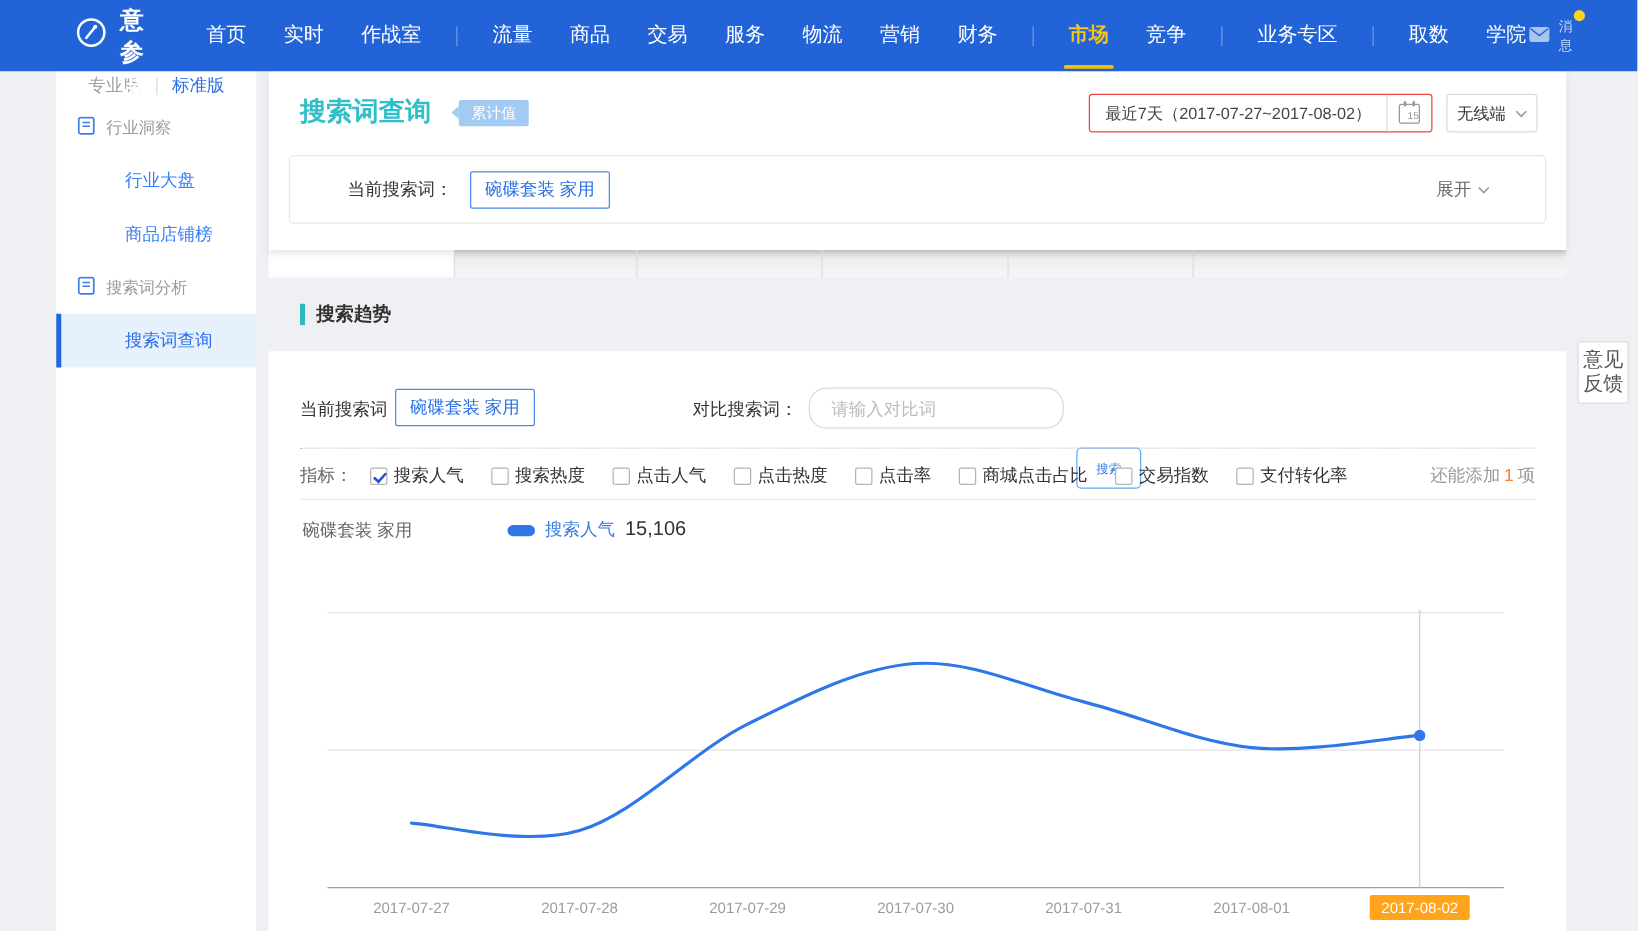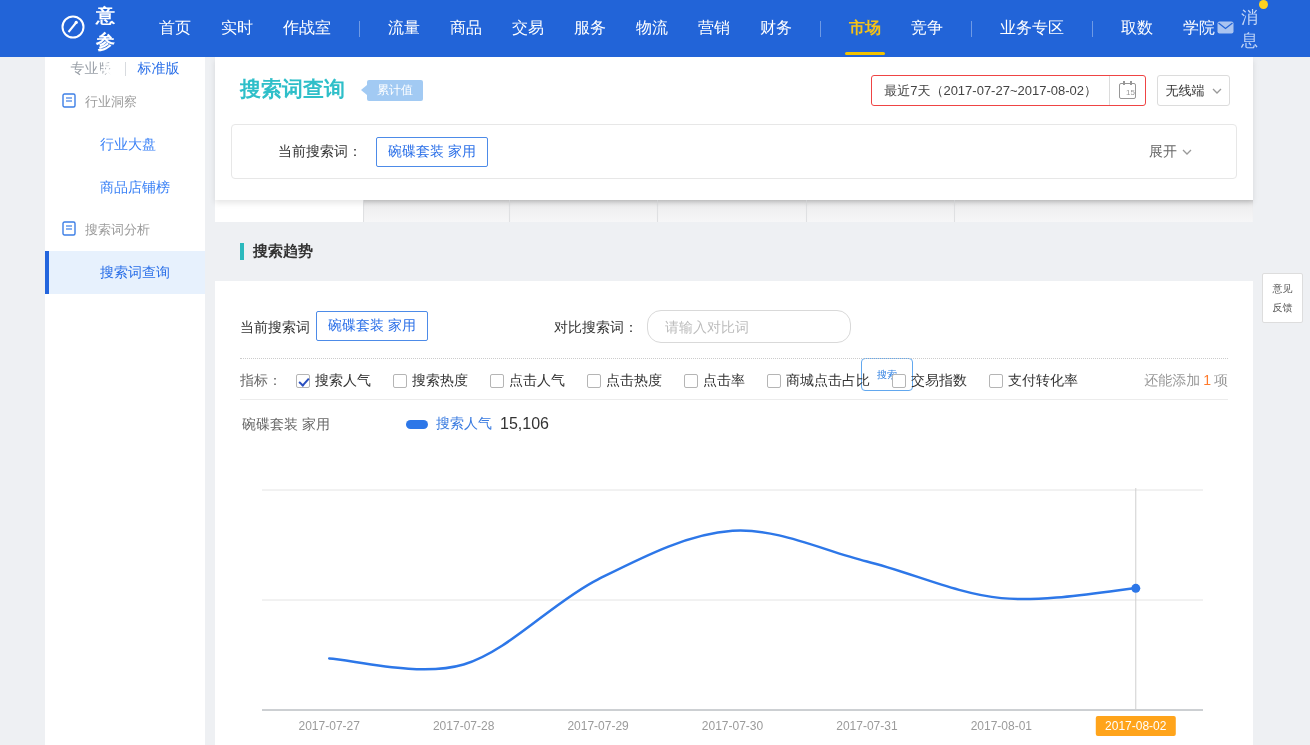--- a/index.html
+++ b/index.html
@@ -11,21 +11,21 @@
             display:flex; align-items:center; padding-left:60px; z-index:40; color:#fff; }
   .brand { display:flex; align-items:center; gap:10px; margin-right:38px; }
   .brand-name { font-size:19px; font-weight:bold; letter-spacing:1px; }
   .nav-menu { display:flex; align-items:center; gap:26px; }
   .nav-item { font-size:16px; cursor:pointer; position:relative; padding:18px 2px; white-space:nowrap; }
   .nav-item.active { color:#f7c315; font-weight:bold; }
   .nav-item.active::after { content:""; position:absolute; left:50%; transform:translateX(-50%);
             bottom:2px; width:40px; height:3px; background:#f2c200; border-radius:2px; }
   .nav-divider { width:1px; height:16px; background:rgba(255,255,255,.35); }
   .nav-msg { margin-left:auto; margin-right:52px; display:flex; align-items:center; gap:7px;
-            color:#c6d8f7; font-size:17px; cursor:pointer; position:relative; }
+            color:#c6d8f7; font-size:11px; cursor:pointer; position:relative; }
   .msg-dot { position:absolute; right:-10px; top:-6px; width:9px; height:9px; border-radius:50%; background:#ffd21e; }
 
   
   .sidebar { position:absolute; top:57px; left:45px; width:160px; bottom:0; background:#fff; z-index:5; }
   .version-tabs { height:24px; display:flex; align-items:center; justify-content:center; gap:12px; font-size:14px; color:#9aa0a8; }
   .version-tabs .act { color:#2a6fe8; }
   .vsep { width:1px; height:14px; background:#d8dbdf; }
   .side-sec-h { display:flex; align-items:center; gap:9px; height:42px; padding-left:17px; color:#9a9a9a; font-size:13px; }
   .side-item { height:43px; line-height:43px; padding-left:55px; font-size:14px; color:#3b82f6; cursor:pointer; }
   .side-item.active { background:#e7f1fd; color:#2a6fe8; border-left:4px solid #2365dd; padding-left:51px; }
@@ -93,21 +93,21 @@
   .legend-row { position:absolute; top:131px; left:25px; right:25px; height:24px; }
   .legend-term { position:absolute; left:2px; font-size:14px; color:#666; line-height:24px; }
   .legend-group { position:absolute; left:166px; display:flex; align-items:center; gap:8px; height:24px; }
   .legend-pill { width:22px; height:9px; border-radius:5px; background:#2d77e8; }
   .legend-metric { font-size:14px; color:#3a7be0; }
   .legend-value { font-size:16px; color:#333; }
   .chart-wrap { position:absolute; left:32px; top:179px; width:1006px; height:285px; }
 
   
   .feedback { position:absolute; right:7px; top:273px; width:41px; background:#fff; border:1px solid #ddd;
-            border-radius:2px; font-size:10px; color:#555; text-align:center; padding:5px 0; line-height:19px; cursor:pointer; z-index:20; }
+            border-radius:2px; font-size:16px; color:#555; text-align:center; padding:5px 0; line-height:19px; cursor:pointer; z-index:20; }
 </style>
 </head>
 <body>
 
 <header class="navbar">
   <div class="brand">
     <span>
       <svg width="26" height="26" viewBox="0 0 26 26">
         <circle cx="13" cy="13" r="10.5" fill="none" stroke="#fff" stroke-width="2"></circle>
         <line x1="8.5" y1="18" x2="17" y2="7.5" stroke="#fff" stroke-width="2"></line>

